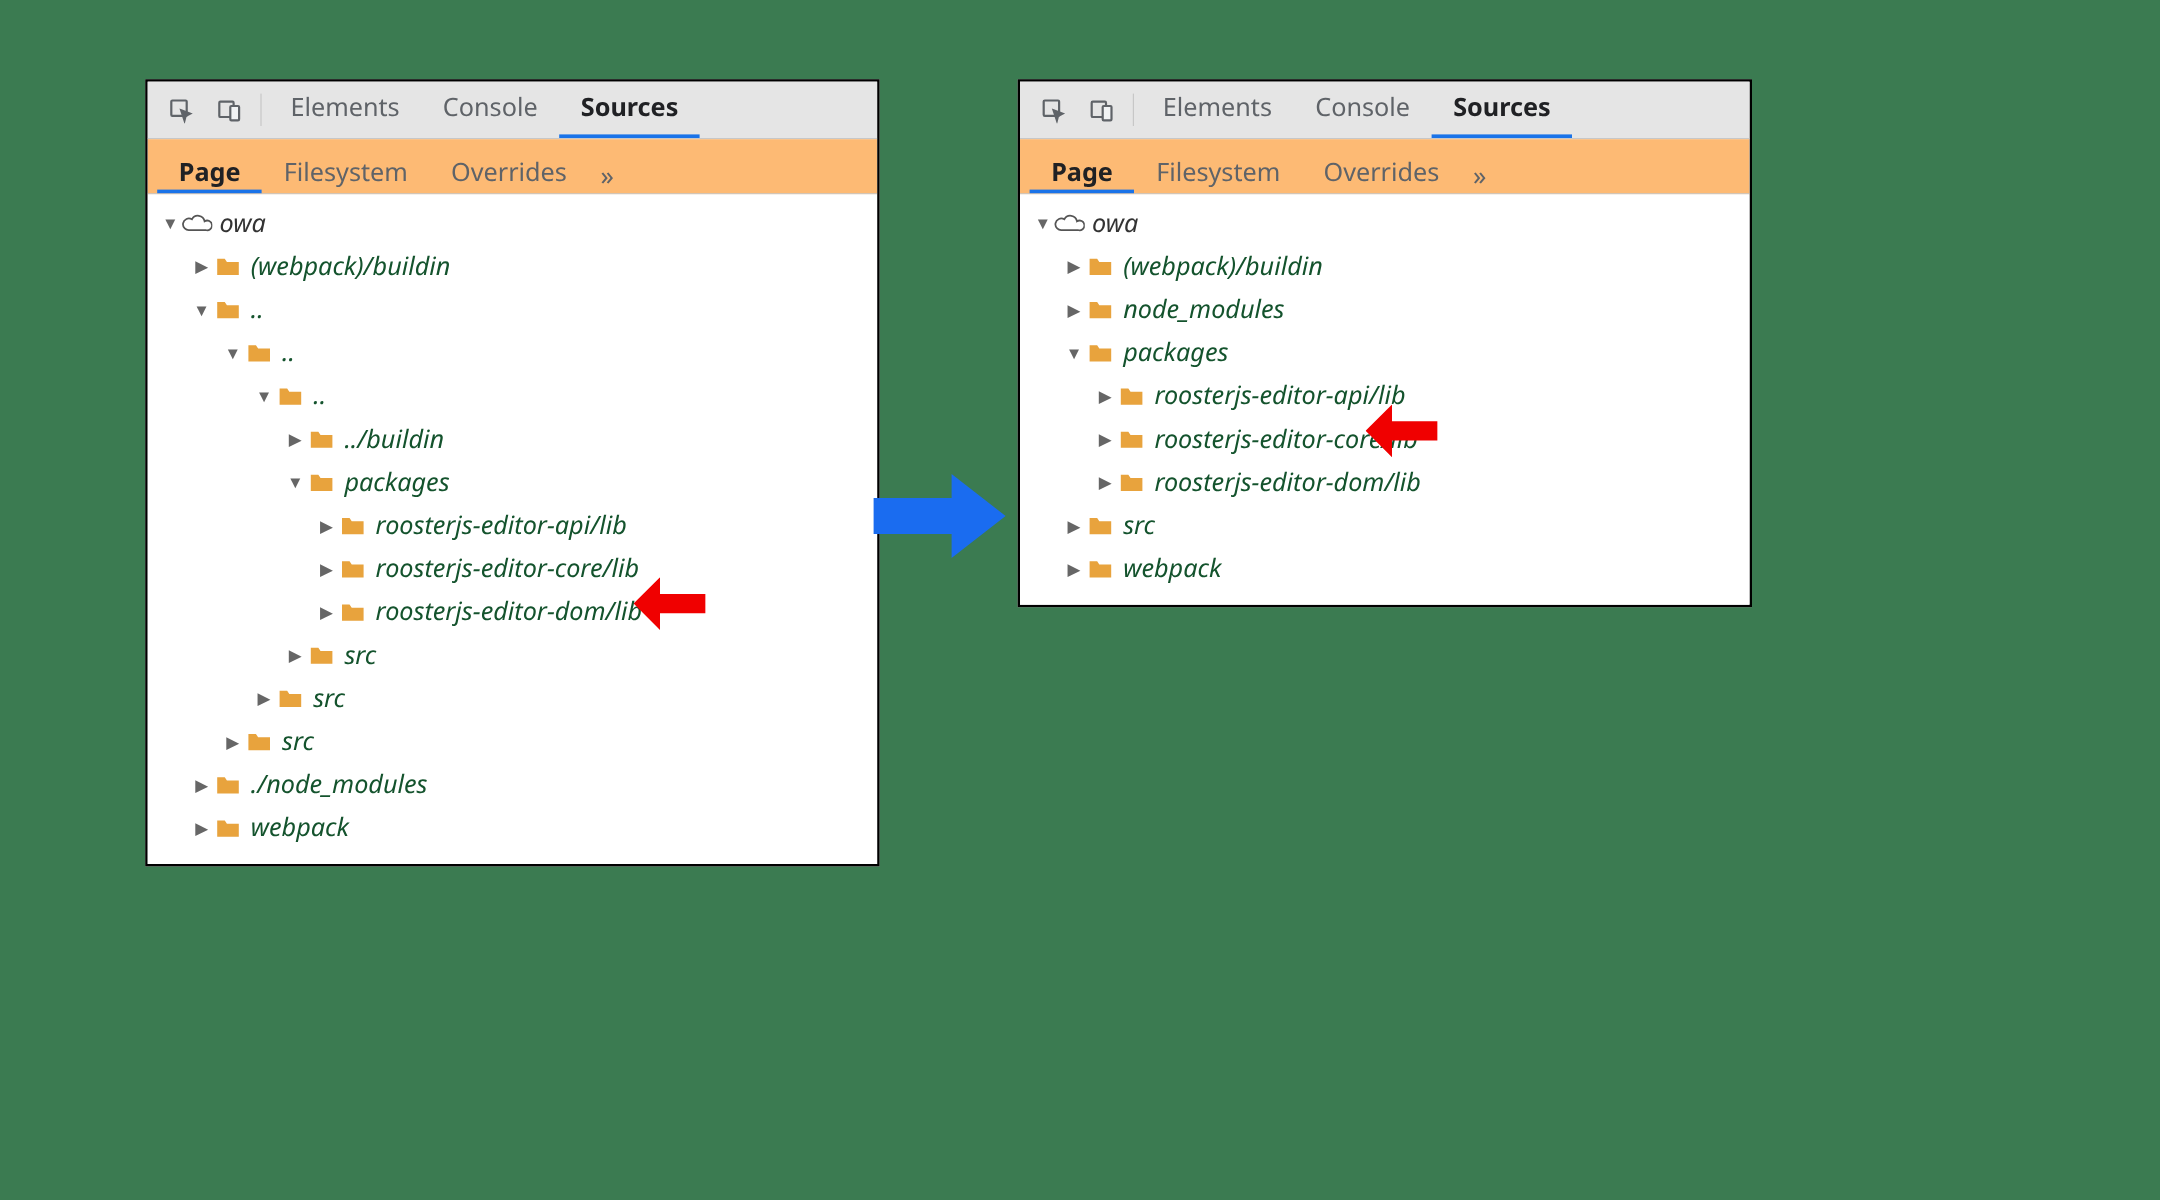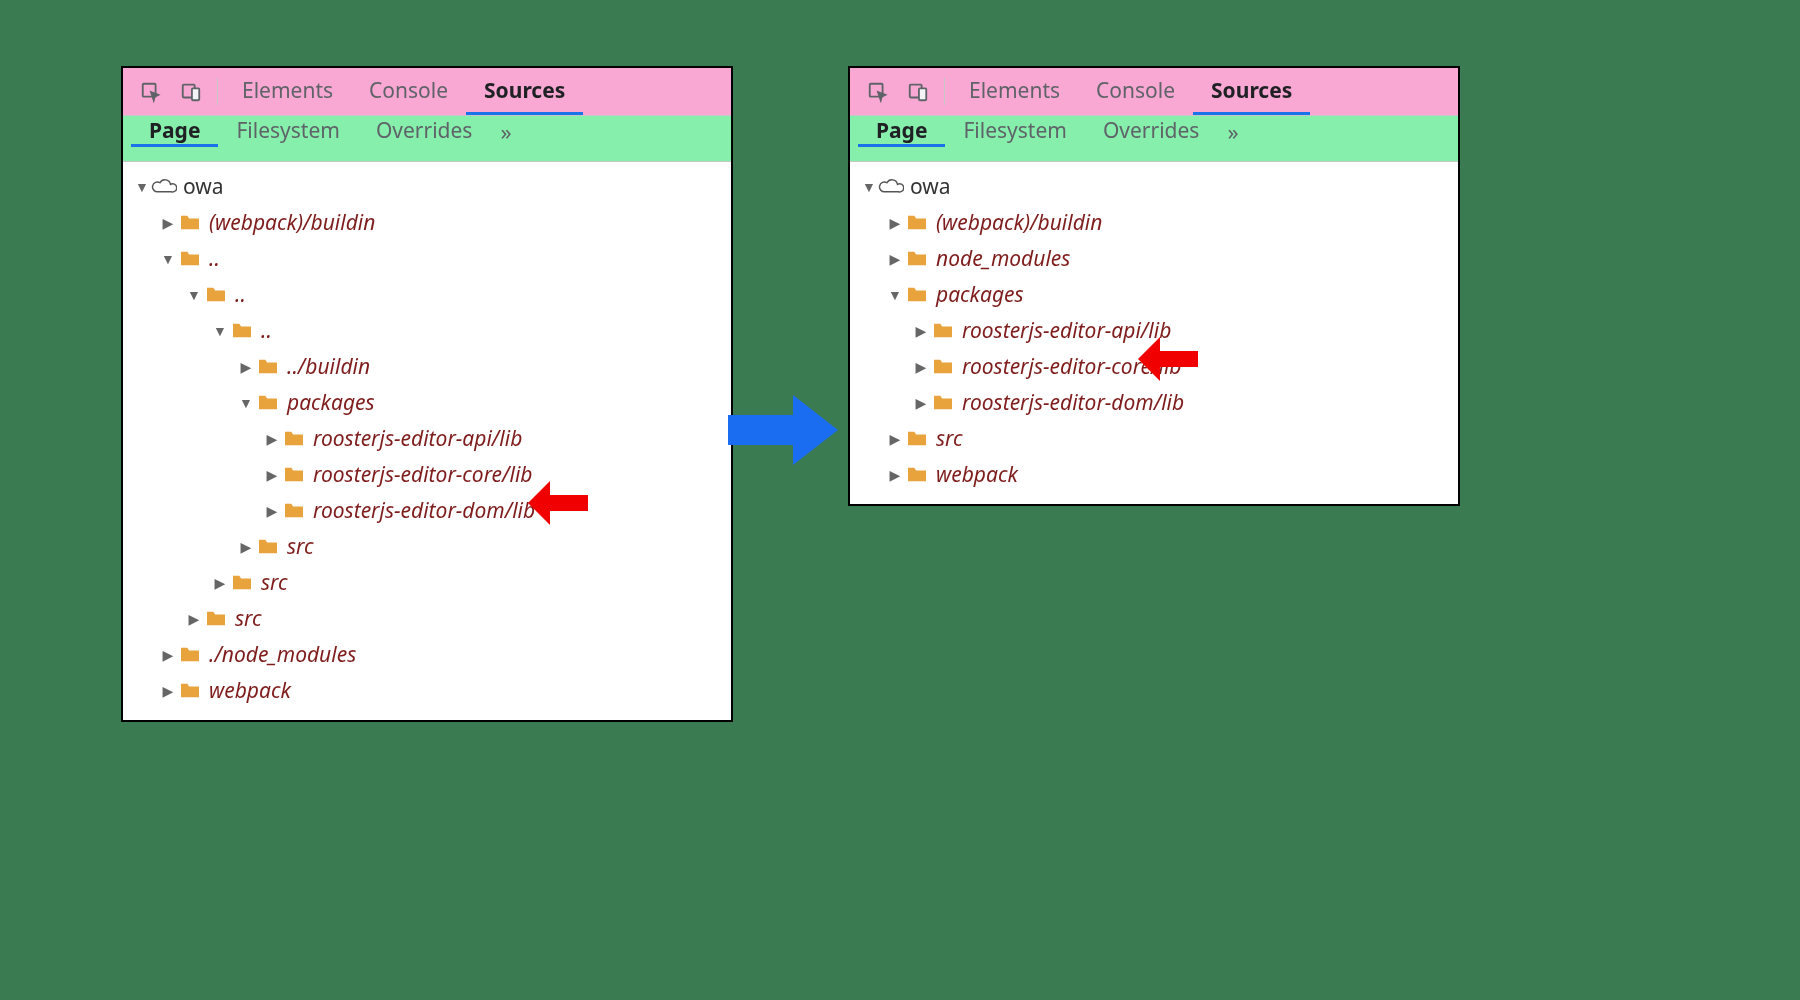--- a/index.html
+++ b/index.html
@@ -16,31 +16,31 @@
   }
 
   .panel {
     position: absolute;
     background: #fff;
     border: 2px solid #000;
     overflow: hidden;
   }
   .panel .top-tabs {
     height: 48px;
-    background: #f9a8d4;
+    background: #e5e5e5;
     display: flex;
     align-items: stretch;
     border-bottom: 1px solid #c7c7c7;
     padding-left: 8px;
   }
   .panel .sub-tabs {
     height: 46px;
-    background: #86efac;
+    background: #fdba74;
     display: flex;
-    align-items: flex-start;
+    align-items: flex-end;
     border-bottom: 1px solid #c7c7c7;
     padding-left: 8px;
   }
   .tab {
     display: flex;
     align-items: center;
     padding: 0 18px;
     color: #5f6368;
     font-size: 21px;
     cursor: pointer;
@@ -94,24 +94,25 @@
   }
   .tree-row .node-icon {
     width: 26px;
     display:flex;
     align-items:center;
     justify-content:center;
     margin-right:6px;
   }
   .tree-row .label {
     font-size: 21px;
+    font-style: italic;
   }
   .tree-row .label.italic {
     font-style: italic;
-    color:#7f1d1d;
+    color:#14532d;
   }
 
   
   .tree-row { padding-left: calc(10px + var(--indent) * 26px); }
 
   
   svg.folder { width:22px; height:18px; }
   svg.folder path { fill:#e8a33d; }
 
   svg.cloud { width:26px; height:18px; }

